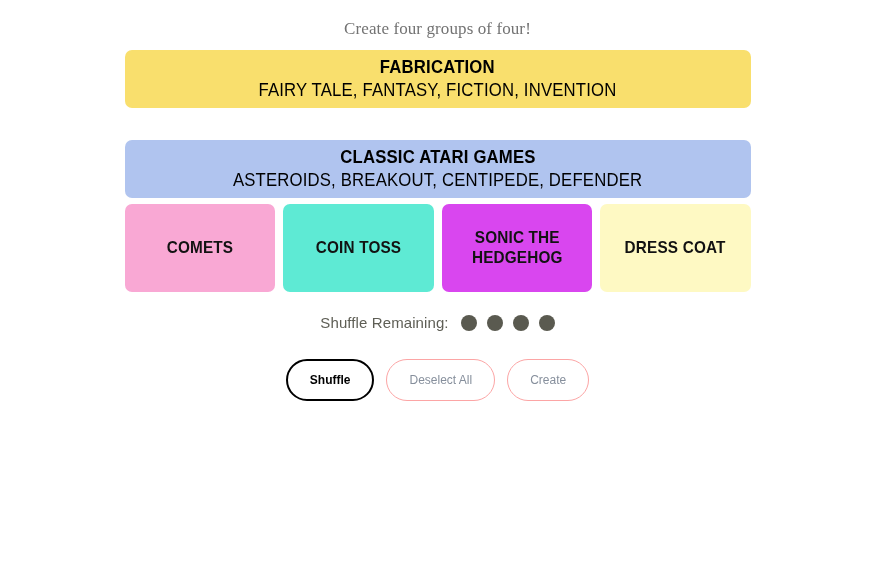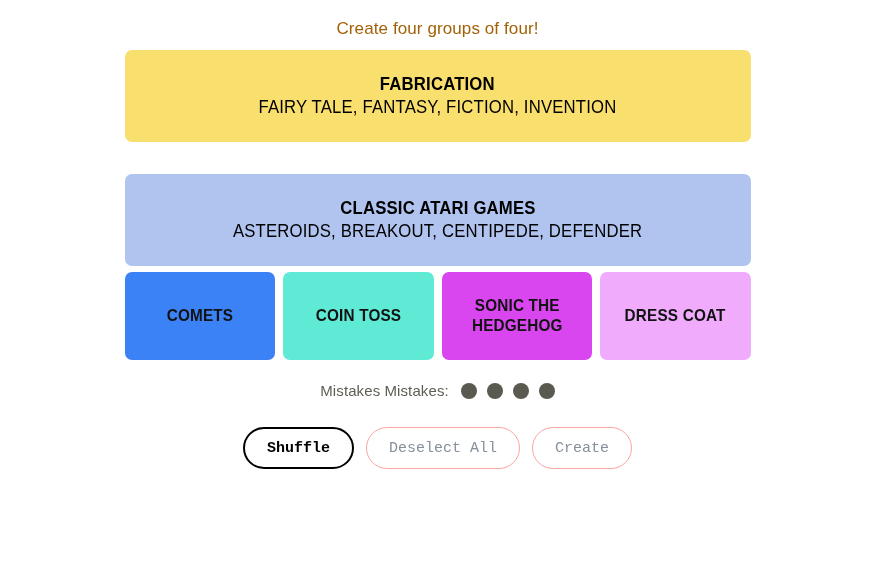--- a/index.html
+++ b/index.html
@@ -17,39 +17,39 @@
   #app {
     width: 875px;
     height: 572px;
     position: relative;
     box-sizing: border-box;
   }
 
   
   .page-title {
     text-align: center;
-    font-family: Liberation Sans, sans-serif;
+    font-family: Liberation Serif, serif;
     font-size: 17px;
     font-weight: 400;
-    color: #a16207;
+    color: #737373;
     letter-spacing: 0.1px;
     padding-top: 19px;
     line-height: 20px;
   }
 
   
   .board {
     width: 626px;
     margin: 0 auto;
     padding-top: 11px;
   }
 
   
   .group-band {
-    height: 92px;
+    height: 58px;
     border-radius: 7px;
     margin-bottom: 6px;
     display: flex;
     flex-direction: column;
     align-items: center;
     justify-content: center;
     text-align: center;
     color: #000000;
   }
   .group-category {
@@ -135,22 +135,22 @@
   }
   .pill {
     height: 42px;
     border-radius: 21px;
     box-sizing: border-box;
     display: flex;
     align-items: center;
     justify-content: center;
     padding: 12px 22px;
     background: #ffffff;
-    font-family: Liberation Mono, monospace;
-    font-size: 15px;
+    font-family: Liberation Sans, sans-serif;
+    font-size: 12px;
     font-weight: bold;
     cursor: pointer;
     user-select: none;
   }
   .pill.enabled {
     border: 2px solid #000000;
     color: #000000;
   }
   .pill.disabled {
     border: 1px solid #fca5a5;
@@ -173,36 +173,36 @@
           <div class="group-category">FABRICATION</div>
           <div class="group-members">FAIRY TALE, FANTASY, FICTION, INVENTION</div>
         </div>
         <div class="group-band" style="background: rgb(176, 196, 239); margin-top: 32px;">
           <div class="group-category">CLASSIC ATARI GAMES</div>
           <div class="group-members">ASTEROIDS, BREAKOUT, CENTIPEDE, DEFENDER</div>
         </div>
       </div>
 
     <div class="tile-row" id="tile-row">
-        <div class="tile" style="background: #3b82f6;">
+        <div class="tile" style="background: #f9a8d4;">
           <span class="tile-label">COMETS</span>
         </div>
         <div class="tile" style="background: #5eead4;">
           <span class="tile-label">COIN TOSS</span>
         </div>
         <div class="tile" style="background: #d946ef;">
           <span class="tile-label">SONIC THE HEDGEHOG</span>
         </div>
-        <div class="tile" style="background: #f0abfc;">
+        <div class="tile" style="background: #fef9c3;">
           <span class="tile-label">DRESS COAT</span>
         </div>
       </div>
 
     <div class="mistakes-row">
-      <span class="mistakes-label">Mistakes Mistakes:</span>
+      <span class="mistakes-label">Shuffle Remaining:</span>
       <span class="dots" id="mistake-dots">
           <span class="dot" style="background: rgb(90, 90, 80);"></span>
           <span class="dot" style="background: rgb(90, 90, 80);"></span>
           <span class="dot" style="background: rgb(90, 90, 80);"></span>
           <span class="dot" style="background: rgb(90, 90, 80);"></span>
         </span>
     </div>
 
     <div class="button-row">
       <div class="pill enabled" id="shuffle-button">Shuffle</div>

